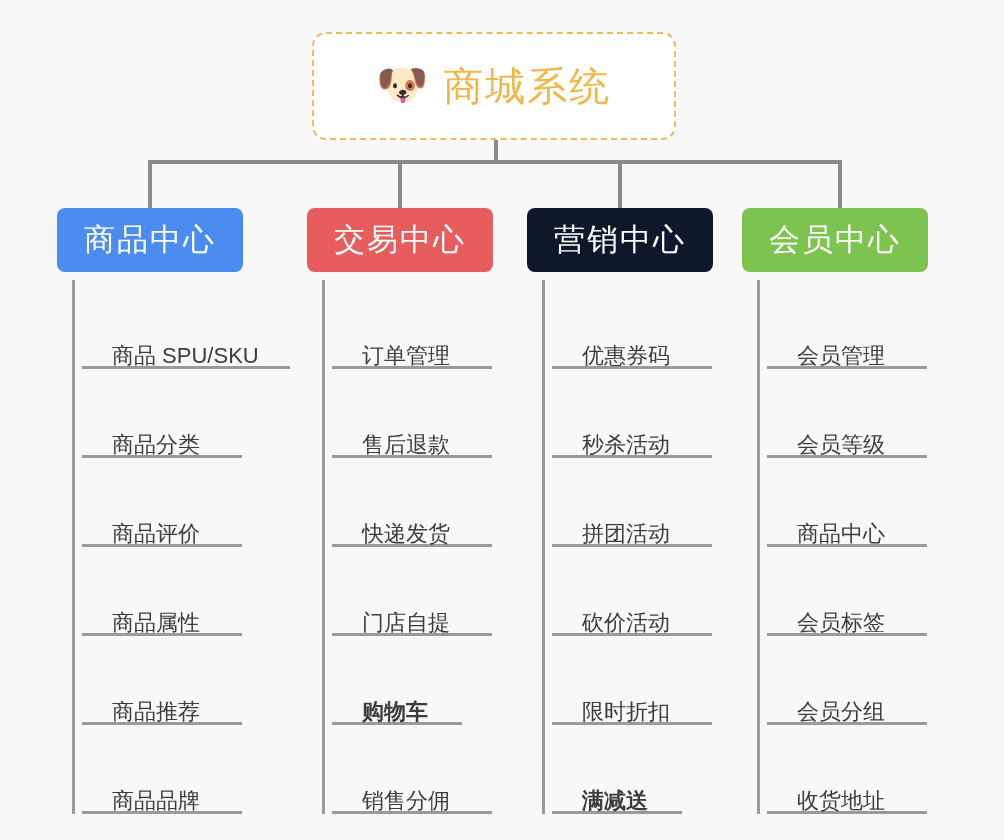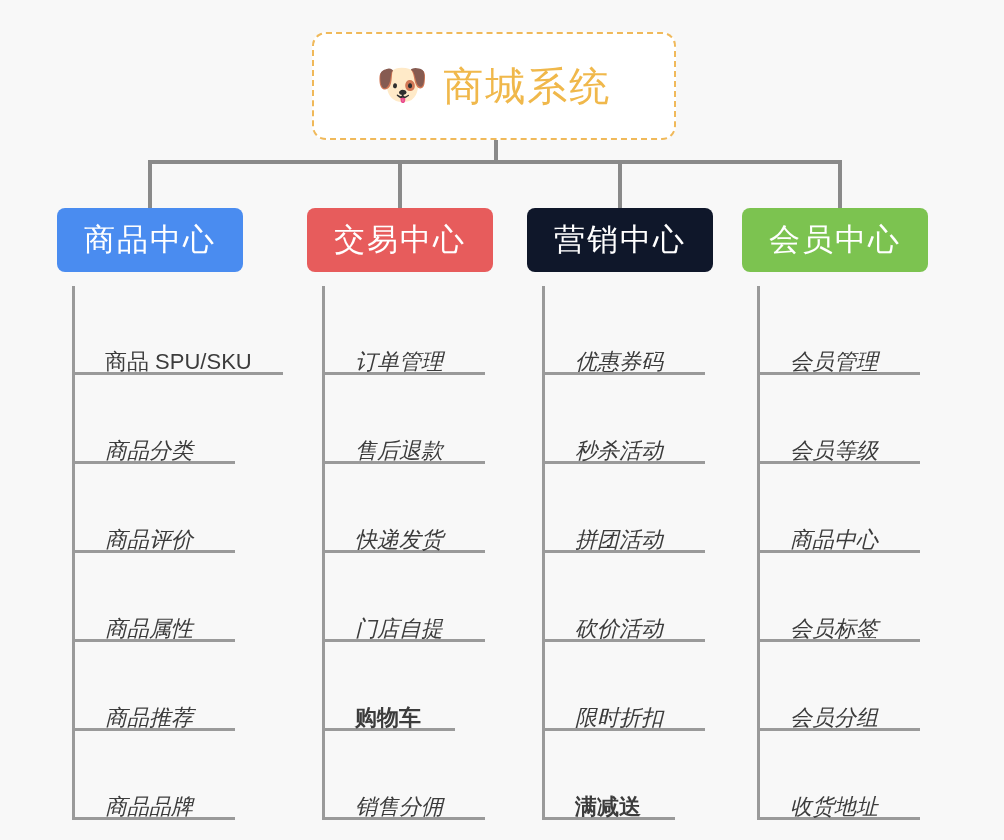--- a/index.html
+++ b/index.html
@@ -88,38 +88,39 @@
     display: flex;
     align-items: center;
     justify-content: center;
     color: #ffffff;
     font-size: 31px;
     letter-spacing: 2px;
   }
 
   .leaf-list {
     position: relative;
-    margin-top: 14px;
+    margin-top: 8px;
     padding-top: 0;
     border-left: 3px solid #9a9a9a;
     margin-left: 15px;
     width: 186px;
+    padding-left: 7px;
   }
   .leaf-item {
     height: 89px;
     box-sizing: border-box;
     display: flex;
     align-items: flex-end;
     border-bottom: 3px solid #9a9a9a;
     padding-bottom: 2px;
     padding-left: 30px;
     width: auto;
   }
   .leaf-item.w-wide  { width: 208px; }
-  .leaf-item.w-norm  { width: 160px; font-style: italic; }
+  .leaf-item.w-norm  { width: 160px; }
   .leaf-item.w-small { width: 130px; font-weight: bold; }
   .leaf-label {
     font-size: 22px;
     color: #3c3c3c;
     white-space: nowrap;
     line-height: 1.1;
     transform: translateY(4px);
   }
 </style>
 </head>

